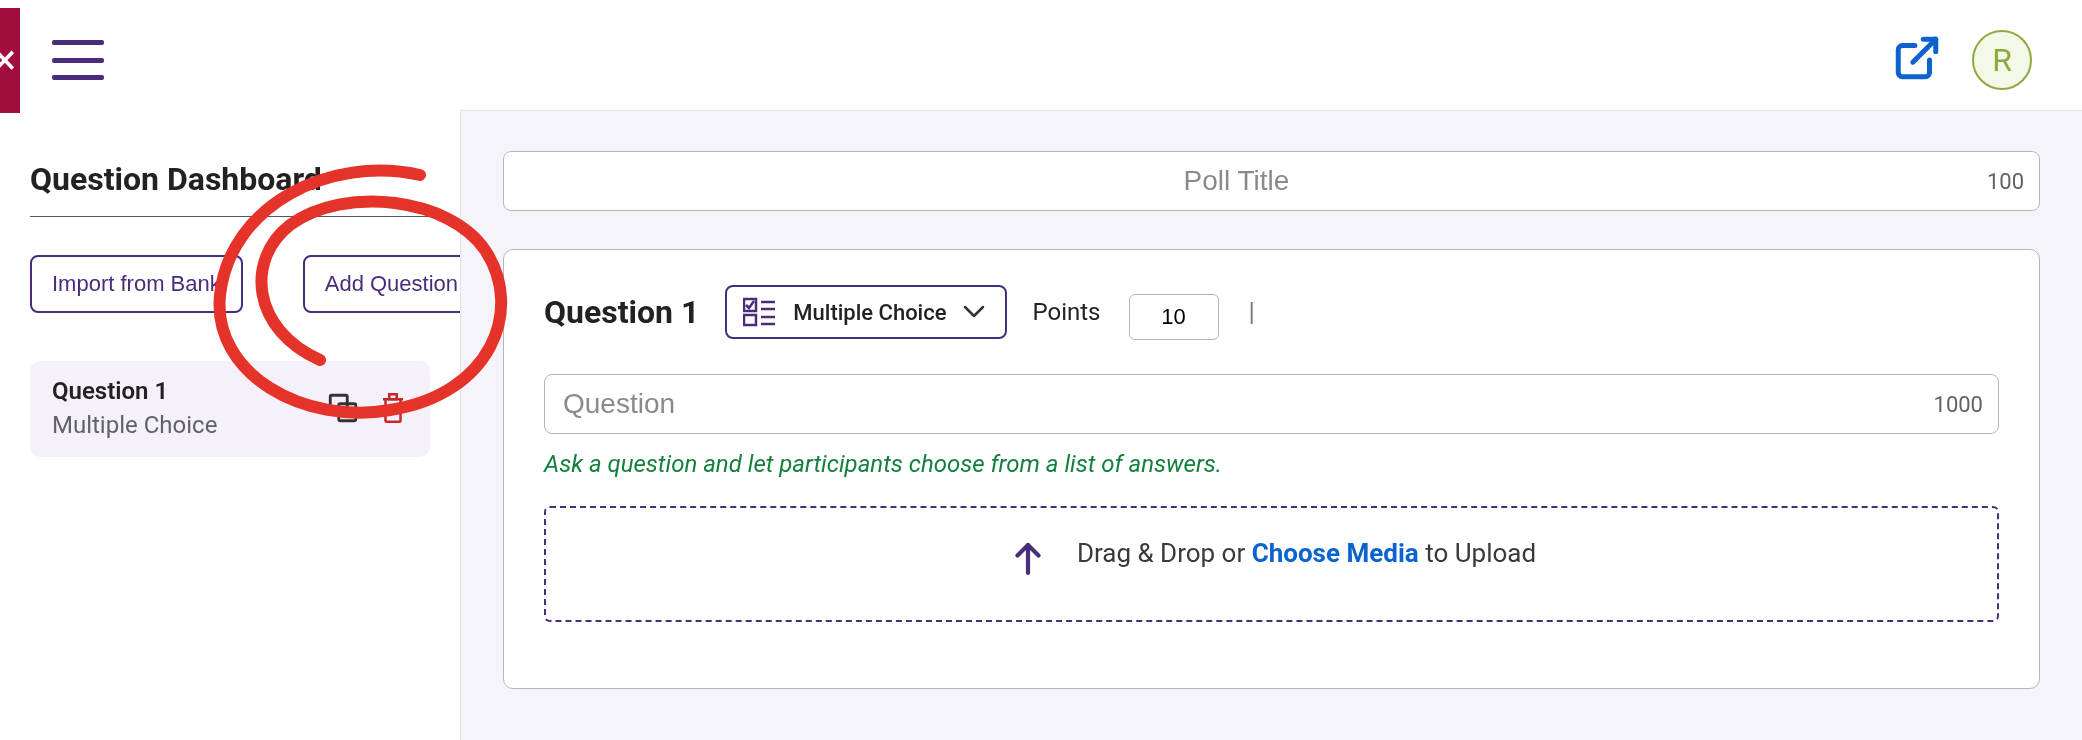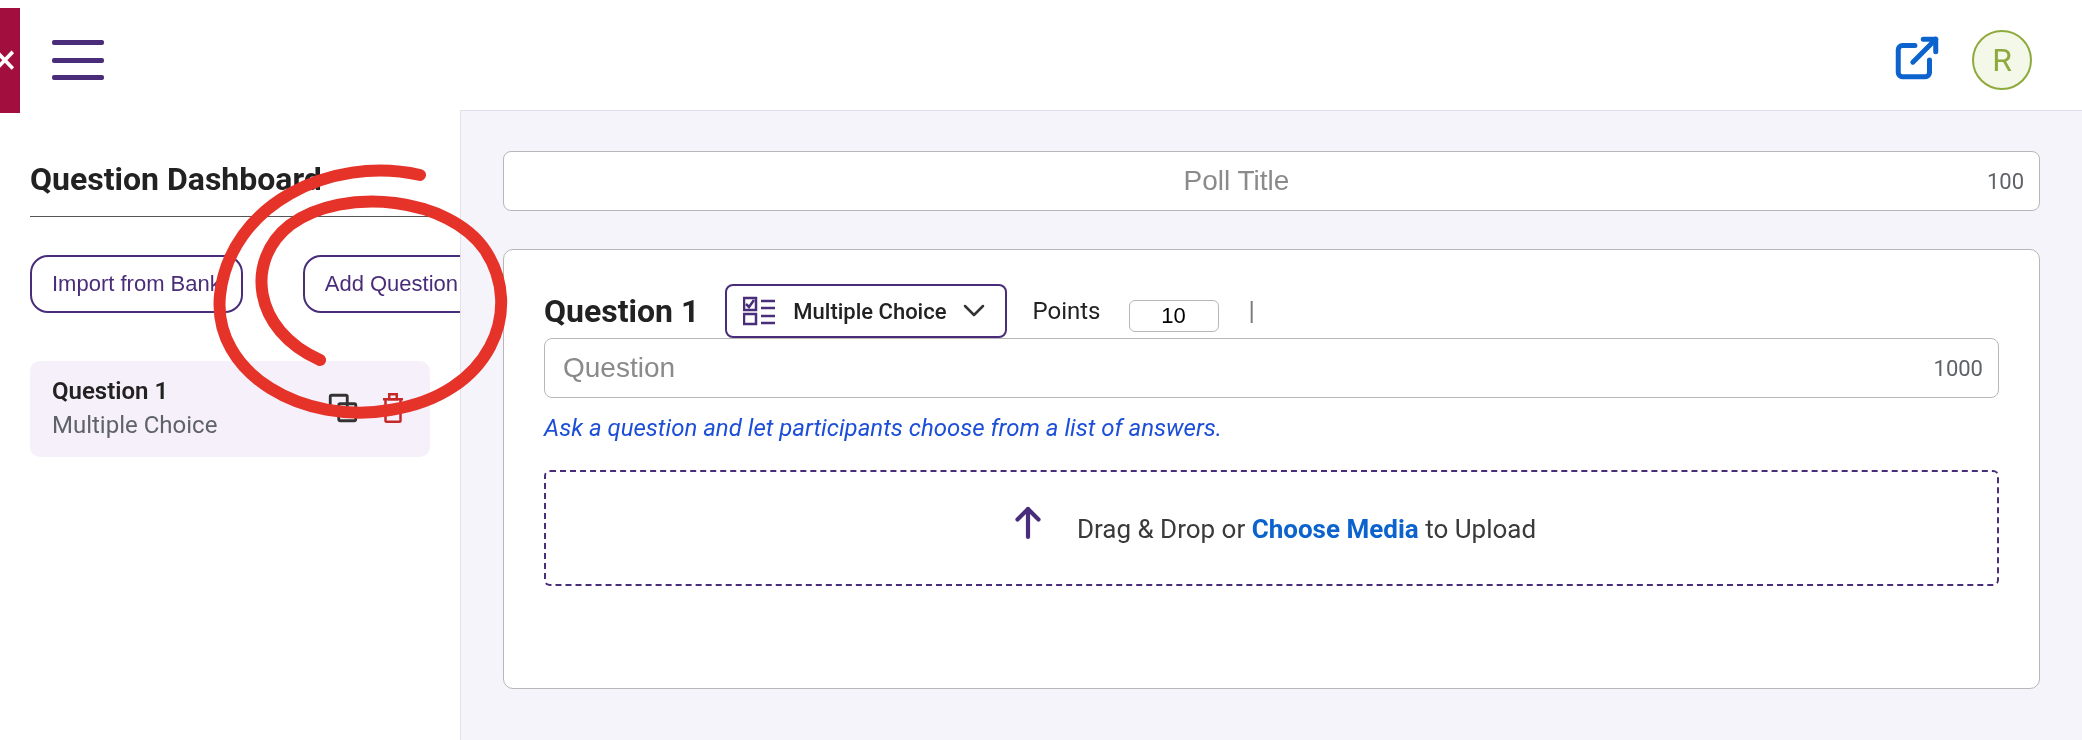--- a/index.html
+++ b/index.html
@@ -106,21 +106,21 @@
   }
   .sidebar-buttons {
     display: flex;
     gap: 60px;
     margin-bottom: 48px;
   }
   .btn-outline {
     border: 2.5px solid var(--purple);
     background: #fff;
     color: var(--purple);
-    border-radius: 18px;
+    border-radius: 8px;
     padding: 14px 20px;
     font-size: 22px;
     font-weight: 500;
     cursor: pointer;
     white-space: nowrap;
   }
   .question-card {
     background: var(--purple-light);
     border-radius: 10px;
     padding: 16px 22px 18px 22px;
@@ -211,72 +211,72 @@
     font-weight: 500;
     color: #222;
   }
   .qp-field {
     display: flex;
     align-items: center;
     gap: 28px;
     font-size: 24px;
   }
   .qp-field input {
-    height: 32px;
+    height: 46px;
     border: 1.5px solid var(--grey-border);
     border-radius: 6px;
     font-size: 22px;
     text-align: center;
     width: 90px;
     margin-top: 10px;
   }
   .qp-field.timer input { width: 110px; }
   .divider {
     font-size: 26px;
     color: #7a7a7a;
     padding: 0 4px;
   }
   .question-input-wrap {
     position: relative;
+    margin-top: 34px;
     text-decoration: underline;
   }
   .question-input {
     width: 100%;
     height: 60px;
     border: 1.5px solid var(--grey-border);
     border-radius: 8px;
     font-size: 28px;
     padding: 0 90px 0 18px;
     background:#fff;
   }
   .question-input::placeholder { color: #8a8a8a; }
   .helper-text {
     font-style: italic;
     font-size: 24px;
-    color: #1d4ed8;
+    color: #15803d;
     margin-top: 16px;
   }
   .upload-box {
     margin-top: 28px;
     border: 2.5px dashed var(--purple);
     border-radius: 6px;
     padding: 30px 20px 40px;
     text-align: center;
     font-size: 26px;
     color: #3a3a3a;
     background:#fff;
   }
   .upload-box .choose {
     color: var(--blue);
     font-weight: 700;
     cursor: pointer;
   }
   .upload-content {
     display:flex;
-    align-items:flex-end;
     justify-content:center;
     gap:28px;
   }
 
   
   .annotation {
     position: absolute;
     left: 190px;
     top: 160px;
     width: 360px;

